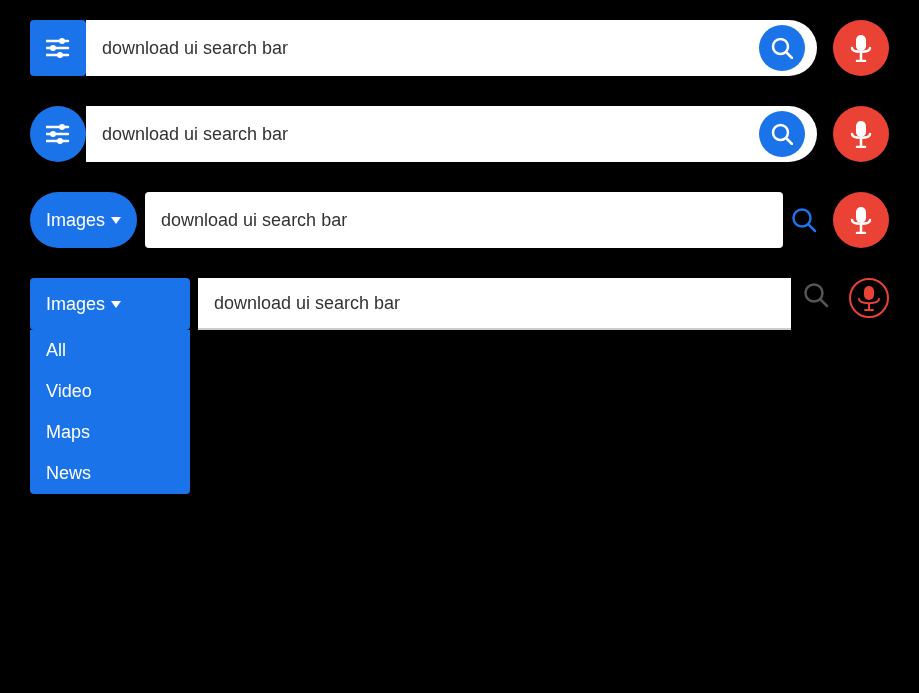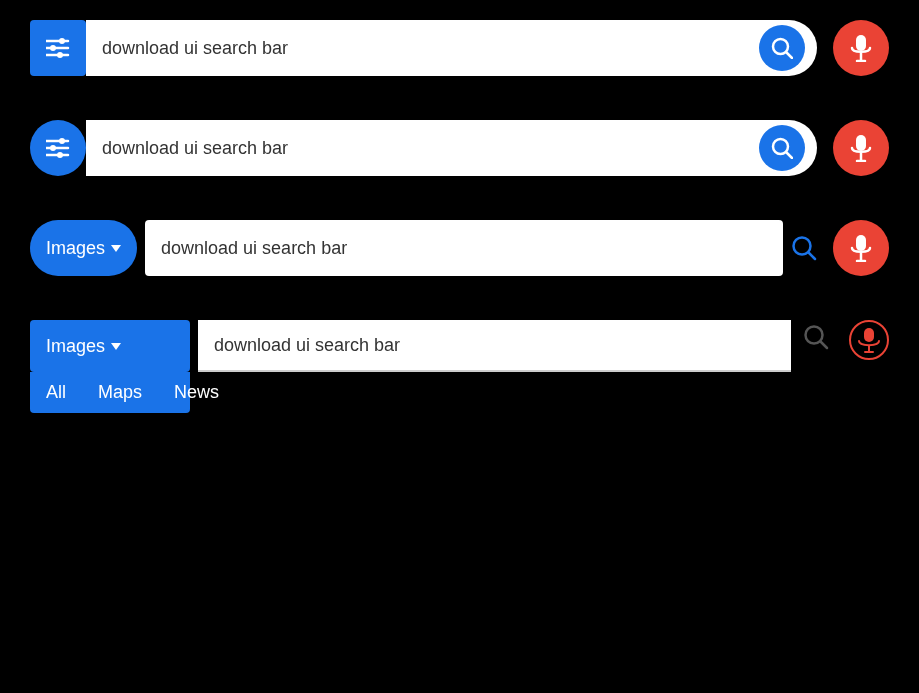--- a/index.html
+++ b/index.html
@@ -15,21 +15,21 @@
       padding: 20px 30px;
       gap: 0;
     }
 
     
     .search-row {
       display: flex;
       align-items: center;
       width: 100%;
       max-width: 860px;
-      margin-bottom: 44px;
+      margin-bottom: 30px;
     }
 
     
     .style-a .filter-btn {
       background: #1a73e8;
       border: none;
       border-radius: 4px;
       width: 56px;
       height: 56px;
       display: flex;
@@ -242,21 +242,21 @@
     .style-d .filter-dropdown span {
       color: #fff;
       font-size: 18px;
       font-weight: 500;
     }
 
     .style-d .dropdown-menu {
       background: #1a73e8;
       border-radius: 0 0 4px 4px;
       display: flex;
-      flex-direction: row;
+      flex-direction: column;
       width: 100%;
     }
 
     .style-d .dropdown-menu .menu-item {
       color: #fff;
       font-size: 18px;
       padding: 10px 16px;
       cursor: pointer;
       text-align: left;
       background: transparent;
@@ -408,20 +408,21 @@
 </div>
 
 <div class="search-row style-d">
   <div class="left-panel">
     <button class="filter-dropdown">
       <span>Images</span>
       <div class="chevron-down"></div>
     </button>
     <div class="dropdown-menu">
       <button class="menu-item">All</button>
+      <button class="menu-item">Video</button>
       <button class="menu-item">Maps</button>
       <button class="menu-item">News</button>
     </div>
   </div>
   <div class="right-panel">
     <div class="search-area">
       <input class="search-input" type="text" value="download ui search bar" style="">
     </div>
     <button class="search-btn" style="margin-left:8px; padding:4px;">
       <svg width="26" height="26" viewBox="0 0 26 26" fill="none">

